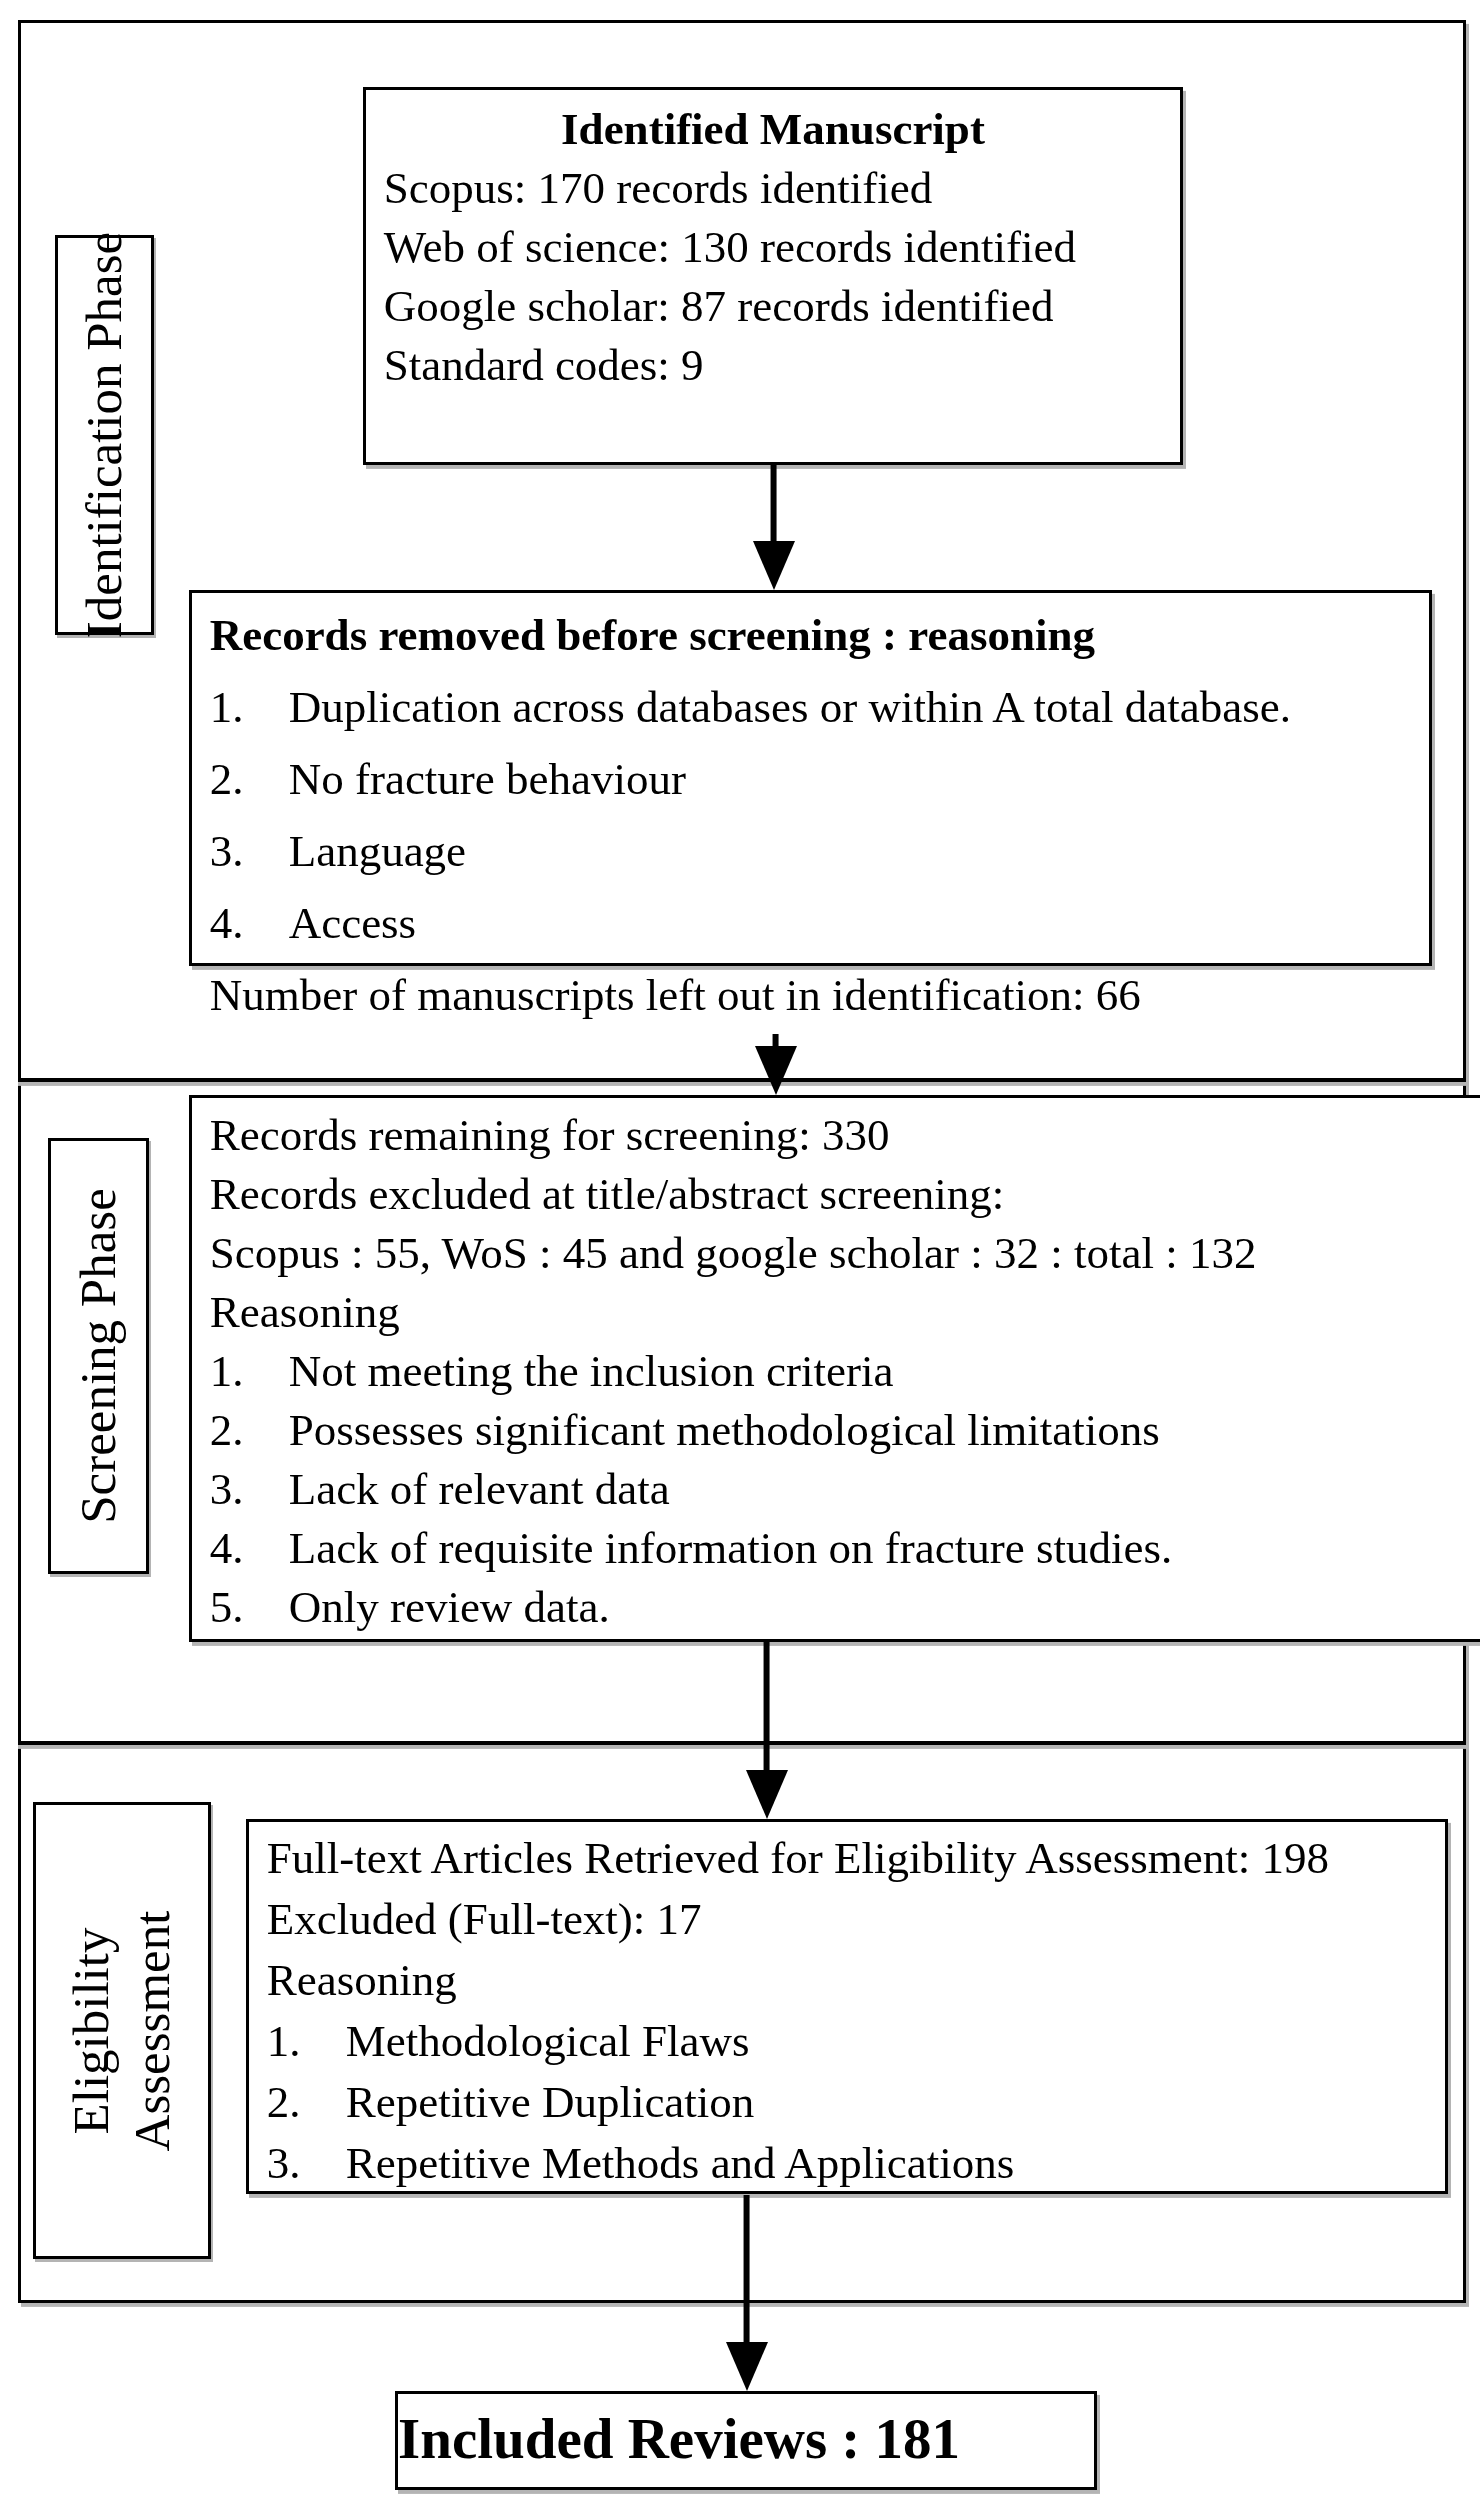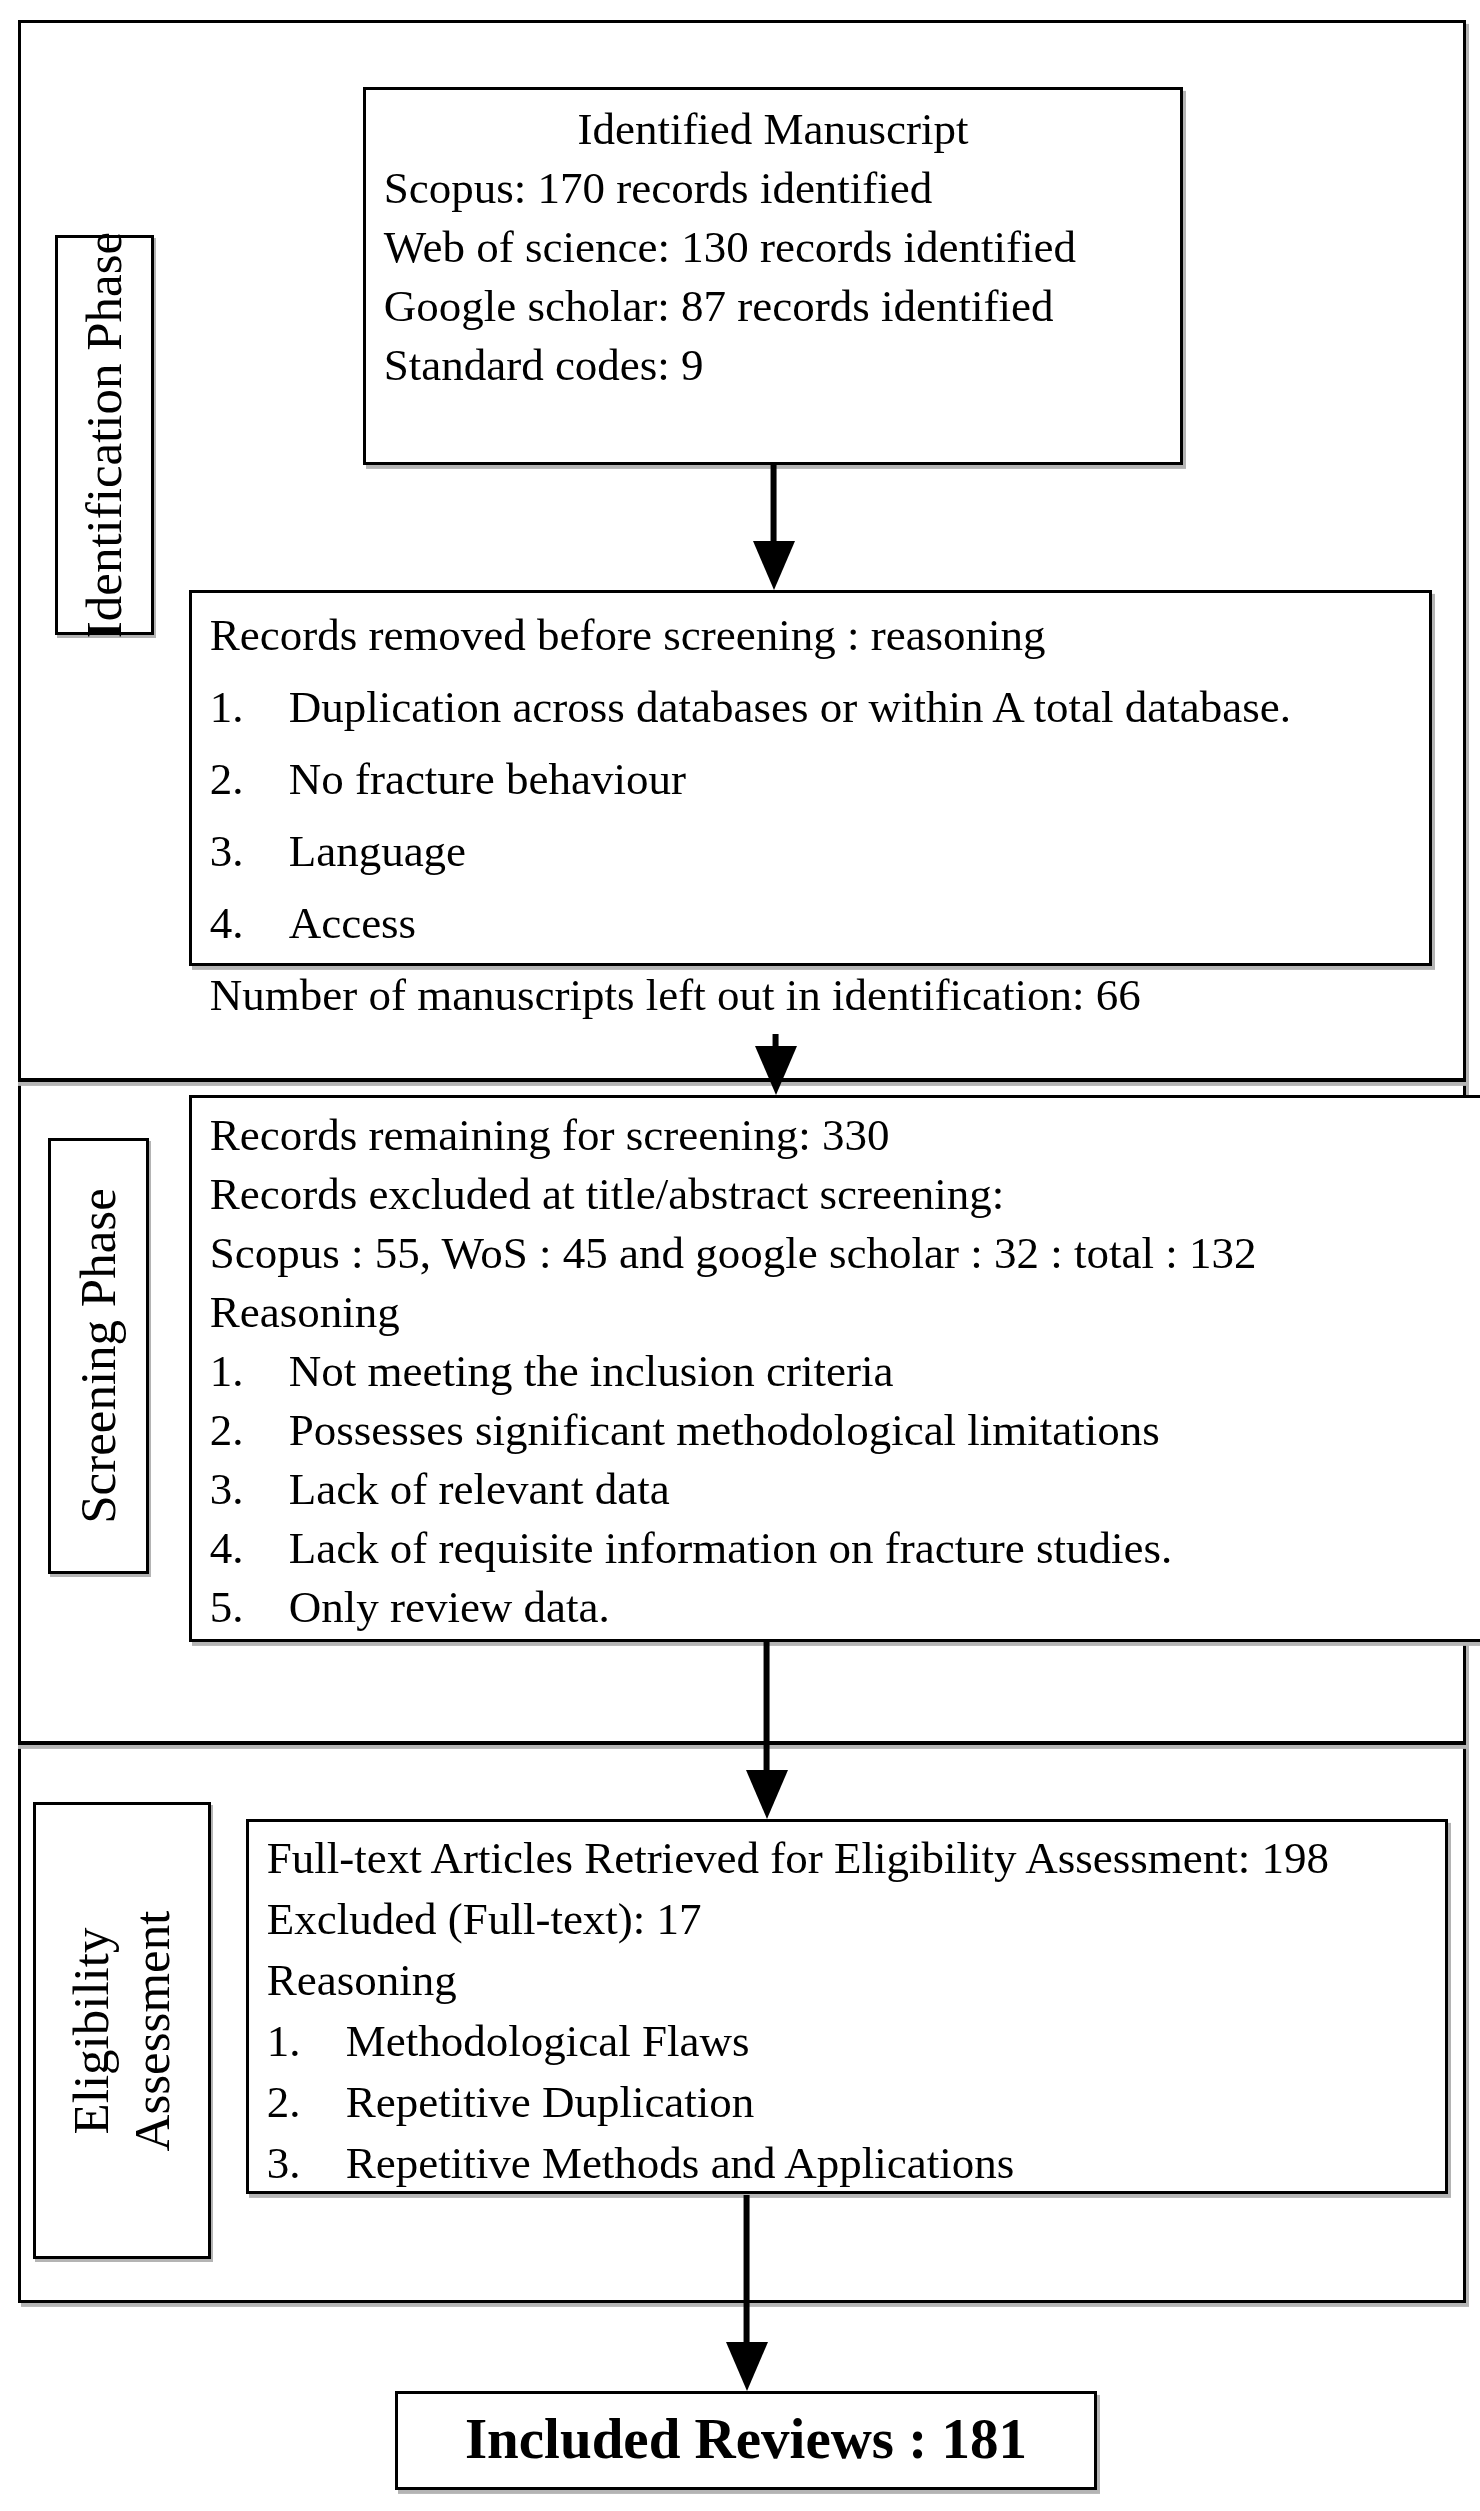--- a/index.html
+++ b/index.html
@@ -58,26 +58,26 @@
     box-shadow: 3px 3.9px 0 #b4b4b4;
     font-size: 45px;
   }
   .box-identified  { left: 363px; top: 87px;   width: 820px;  height: 378px; line-height: 59px; padding-top: 9.9px; }
   .box-removed     { left: 189px; top: 590px;  width: 1243px; height: 376px; line-height: 72px; padding-top: 5.9px;  }
   .box-screening   { left: 189px; top: 1095px; width: 1311px; height: 547px; line-height: 59px; padding-top: 7.9px;  }
   .box-eligibility { left: 226px; top: 1819px; width: 1202px; height: 375px; line-height: 61px; padding-top: 5.9px; margin-left: 20px;  }
   .box-included    {
     left: 395px; top: 2391px; width: 702px; height: 99px;
     font-size: 57px; font-weight: bold;
-    text-align: center; line-height: 89px;
+    text-align: left; line-height: 89px;
   }
 
   .line   { padding-left: 17.7px; white-space: nowrap; }
   .center { text-align: center; padding-left: 0; }
-  .bold   { font-weight: normal; }
+  .bold   { font-weight: bold; }
   .li     { display: flex; padding-left: 17.7px; white-space: nowrap; }
   .num    { width: 79px; flex: none; }
   .li-text{ flex: 1; }
 
   
   .arrow { position: absolute; width: 43px; z-index: 5; }
   .shaft {
     position: absolute; top: 0; bottom: 27.6px;
     left: 50%; transform: translateX(-50%);
     width: 6.9px; background: #000000;

